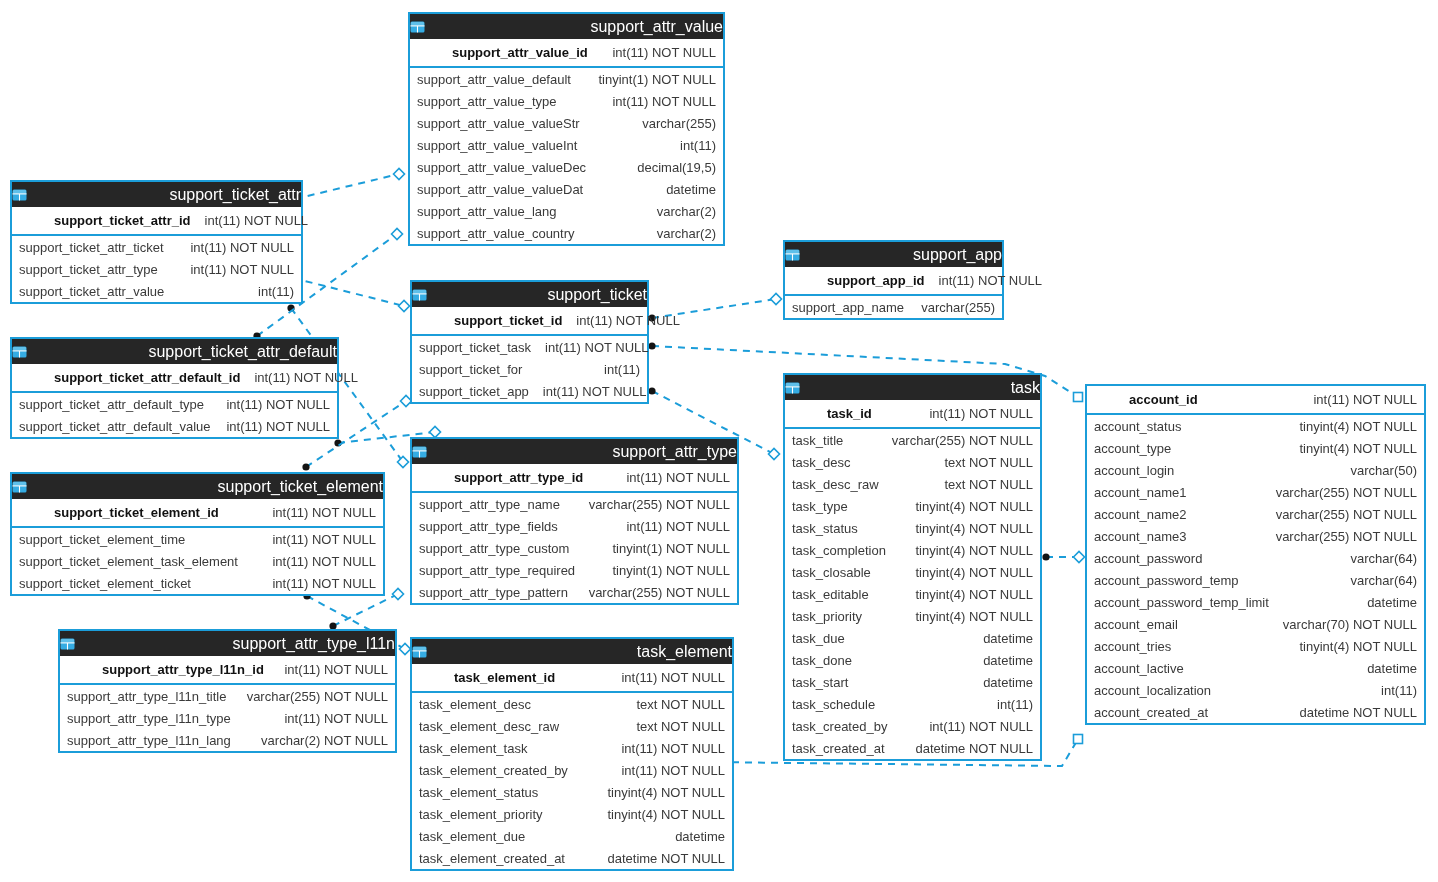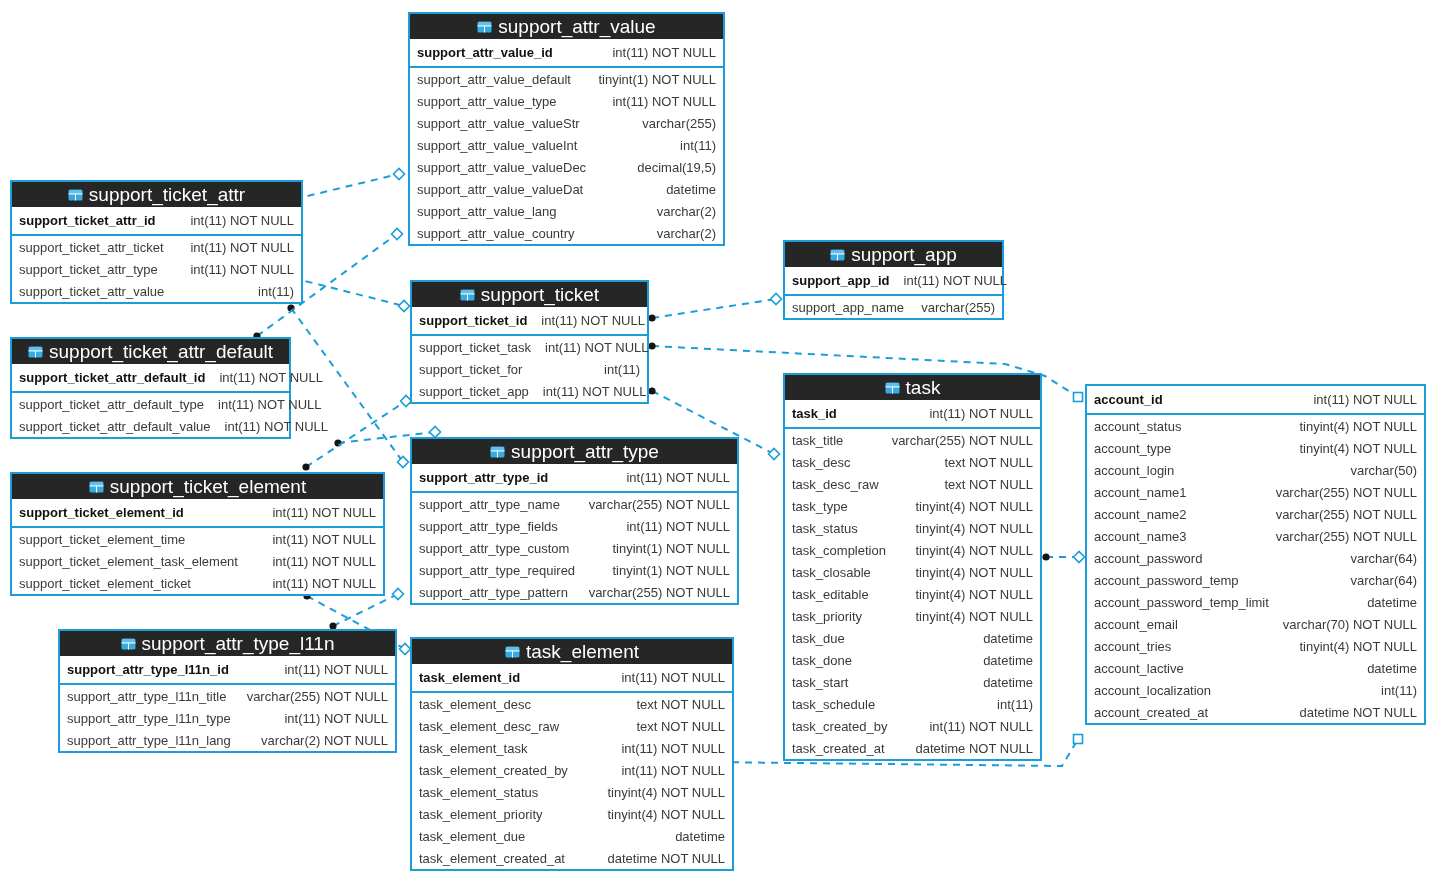--- a/index.html
+++ b/index.html
@@ -5,23 +5,23 @@
   html,body{margin:0;padding:0;background:#ffffff;}
   body{width:1438px;height:882px;overflow:hidden;
        font-family:"Liberation Sans","DejaVu Sans",sans-serif;}
   #canvas{position:relative;width:1438px;height:882px;background:var(--canvas-bg,#fff);}
   #connector-layer{position:absolute;left:0;top:0;width:1438px;height:882px;}
 
   .tbl{position:absolute;background:#fff;border:2px solid var(--accent,#1b9dd9);
        box-sizing:border-box;font-size:13px;color:var(--row-text,#3a3a3a);}
   .tbl-header{height:25px;background:var(--header-bg,#262626);
        color:var(--header-text,#fff);display:flex;align-items:center;
-       justify-content:center;gap:6px;font-size:19px;}
+       justify-content:space-between;gap:6px;font-size:16px;}
   .tbl-title{white-space:nowrap;}
-  .pk-section{border-bottom:2px solid var(--accent,#1b9dd9);}
+  .pk-section{border-bottom:2px solid var(--accent,#1b9dd9);padding-left:35px;}
   .pk-row{height:27px;display:flex;align-items:center;justify-content:space-between;
        padding:0 7px;gap:14px;}
   .pk-row .col-name{font-weight:bold;color:#111;}
   .col-row{height:22px;display:flex;align-items:center;justify-content:space-between;
        padding:0 7px;gap:14px;}
   .col-name{white-space:nowrap;}
   .col-type{white-space:nowrap;text-align:right;}
 </style>
 </head>
 <body>
@@ -169,21 +169,21 @@
         <div class="col-row">
           <span class="col-name">support_ticket_attr_type</span>
           <span class="col-type">int(11) NOT NULL</span>
         </div>
         <div class="col-row">
           <span class="col-name">support_ticket_attr_value</span>
           <span class="col-type">int(11)</span>
         </div>
       </div>
   </div>
-    <div class="tbl" style="left: 10px; top: 337px; width: 281px;">
+    <div class="tbl" style="left: 10px; top: 337px; width: 329px;">
     <div class="tbl-header">
       <svg class="tbl-icon" width="15" height="12" viewBox="0 0 15 12">
         <rect x="0.5" y="0.5" width="14" height="11" rx="1.5" class="ic-base" fill="#35ace3"></rect>
         <rect x="1" y="1" width="13" height="3.4" rx="1" class="ic-top" fill="#5fc0ea"></rect>
         <line x1="0.5" y1="4.9" x2="14.5" y2="4.9" stroke="#ffffff" stroke-width="1.1"></line>
         <line x1="7.5" y1="4.9" x2="7.5" y2="11.5" stroke="#ffffff" stroke-width="1.1"></line>
       </svg>
       <span class="tbl-title">support_ticket_attr_default</span>
     </div>
     <div class="pk-section">

